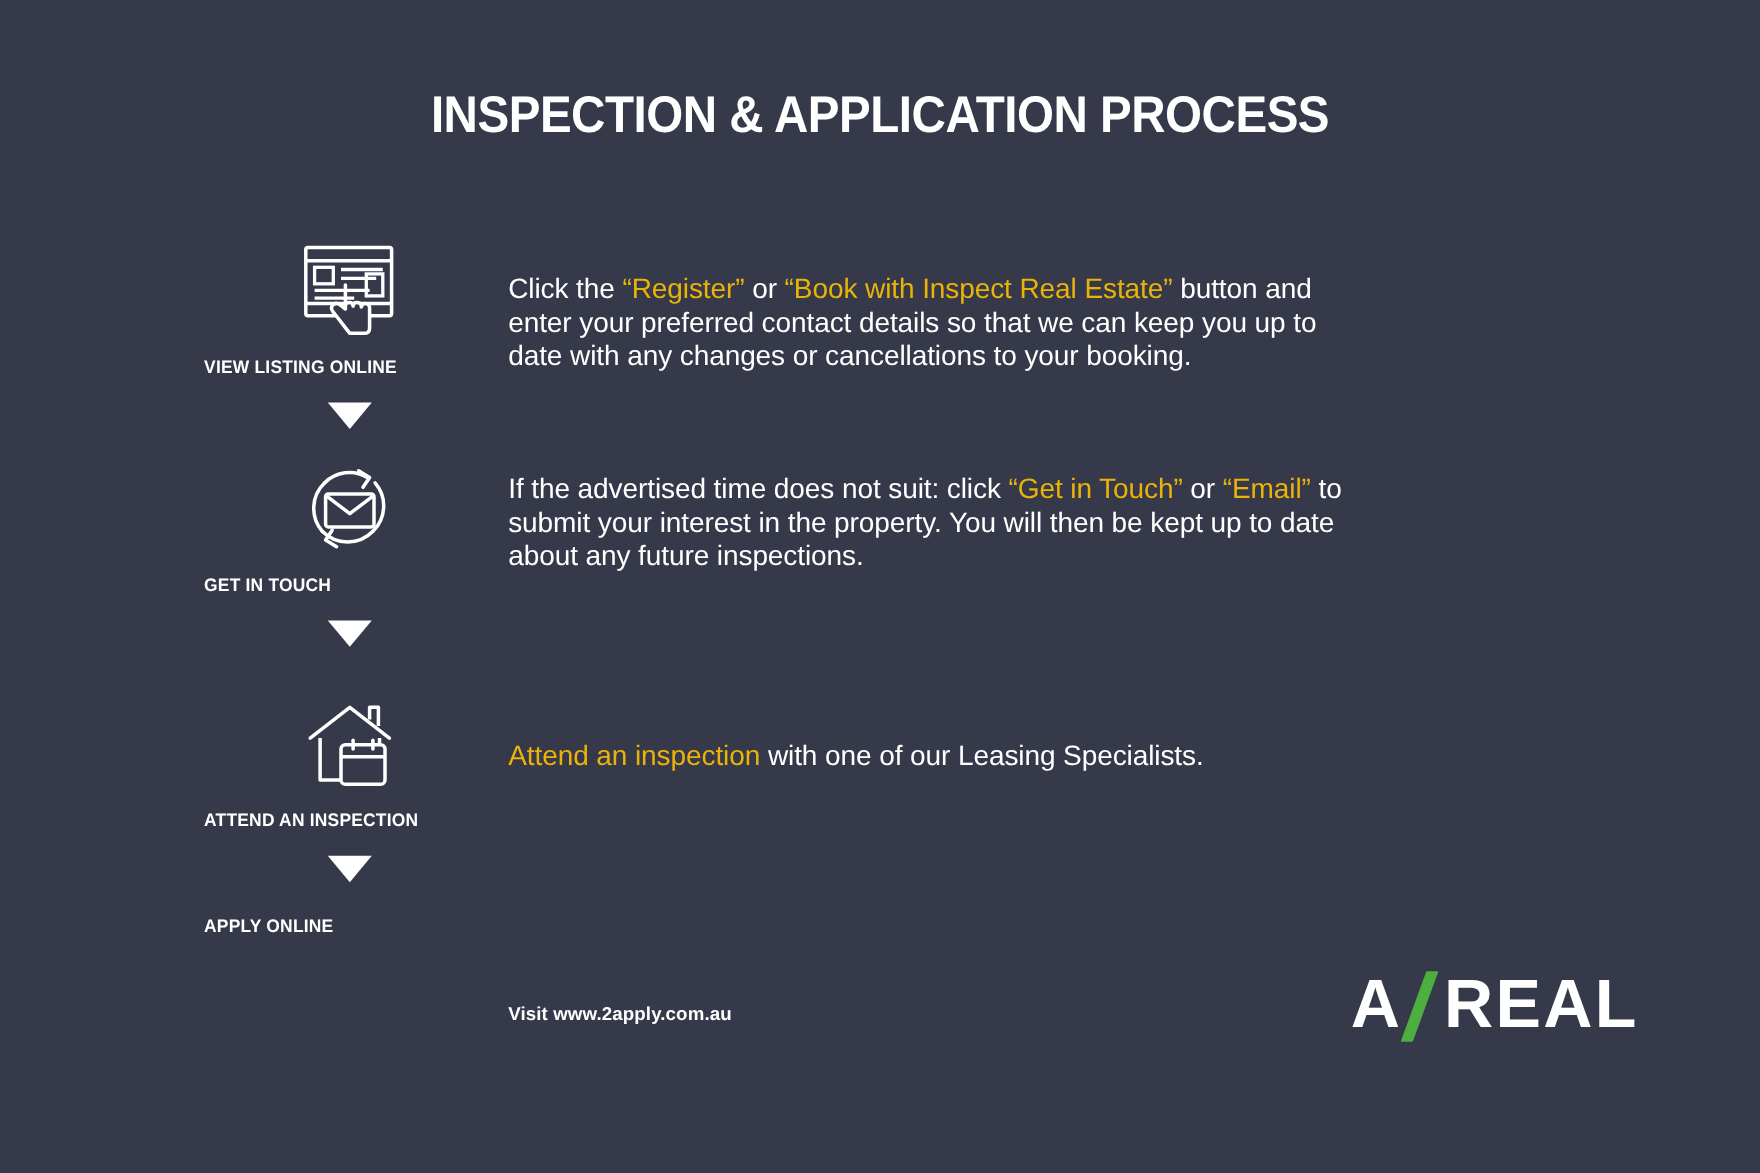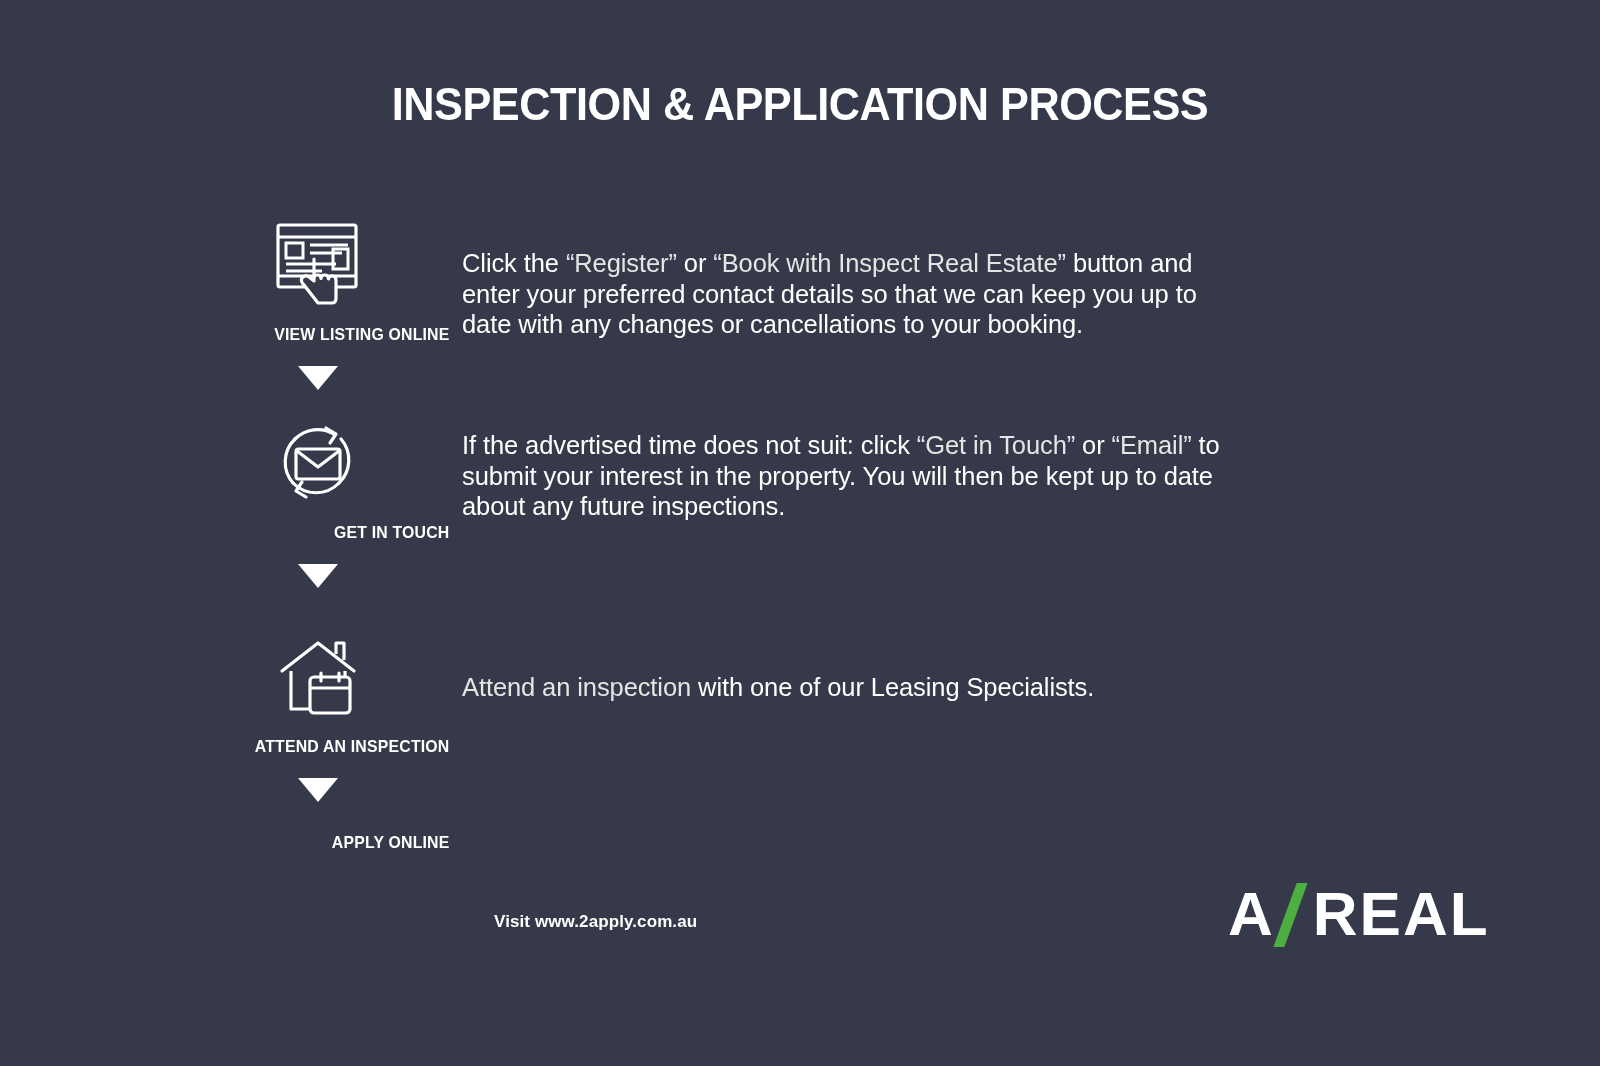--- a/index.html
+++ b/index.html
@@ -16,21 +16,21 @@
     text-align:center;
     color:#ffffff;
     font-size:47px;
     font-weight:bold;
     letter-spacing:-0.5px;
     transform:scaleX(0.92);
   }
 
   
   .steps { position:absolute; left:180px; top:215px; width:275px; }
-  .step { position:relative; width:275px; text-align:right; }
+  .step { position:relative; width:275px; text-align:left; }
   .icon-wrap { height:100px; display:flex; align-items:center; justify-content:center; }
   .step-label {
     color:#ffffff; font-size:16.5px; font-weight:bold;
     letter-spacing:0.2px; margin-top:10px;
     transform:scaleX(0.96);
   }
   .arrow {
     width:0; height:0; margin:22px auto 0 auto;
     border-left:20px solid transparent;
     border-right:20px solid transparent;
@@ -44,30 +44,29 @@
 
   
   .body-text {
     position:absolute; left:462px;
     color:#ffffff;
     font-size:25.5px;
     line-height:1.205;
     width:780px;
     letter-spacing:-0.1px;
   }
-  .green { color:#e5e5e5; }
+  .green { color:#eab308; }
   .b1 { top:248px; }
   .b2 { top:430px; }
   .b3 { top:672px; }
   .b4 { top:830px; }
   .visit {
     position:absolute; left:462px; top:912px;
     color:#ffffff; font-size:17px; font-weight:bold;
     letter-spacing:0.1px;
-    margin-left:32px;
   }
 
   
   .logo {
     position:absolute; left:1228px; top:878px;
     display:flex; align-items:center;
     color:#ffffff; font-weight:bold; font-size:62px;
     letter-spacing:2px;
   }
   .logo .slash {

